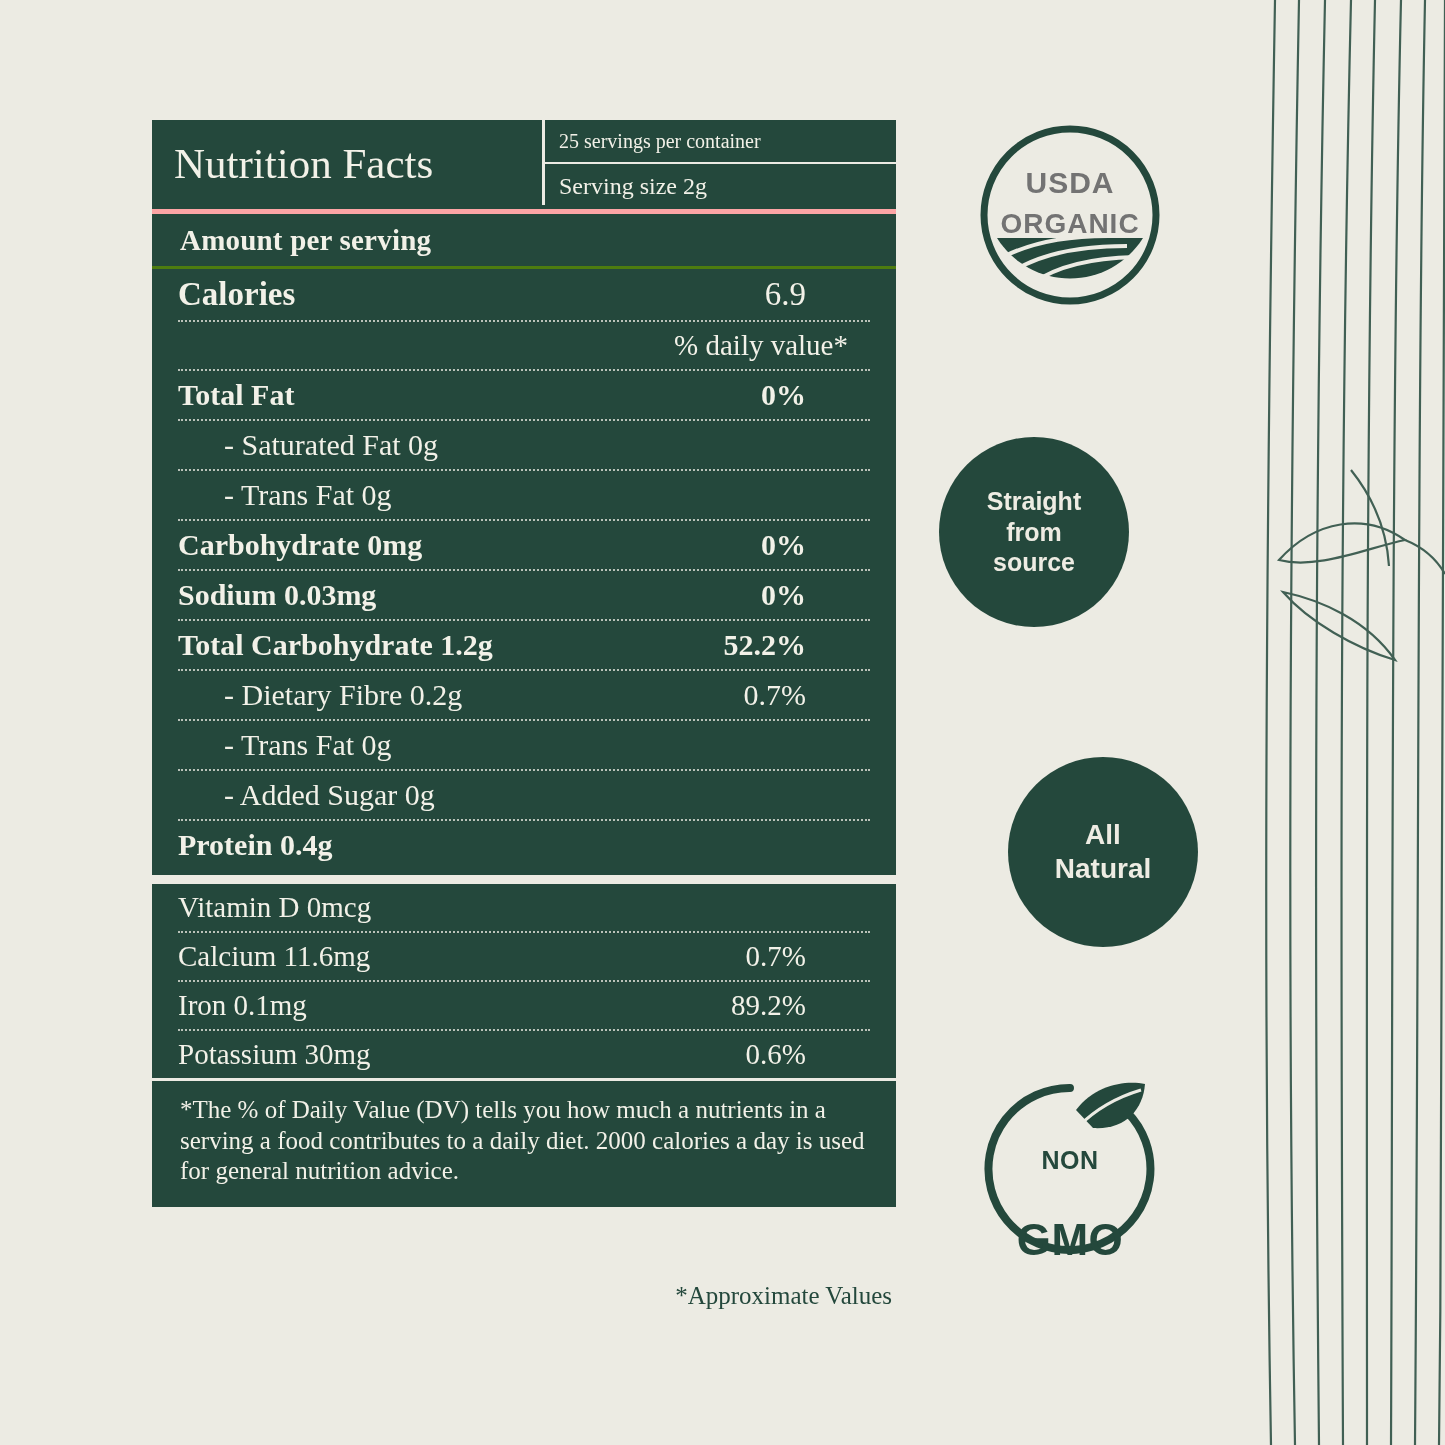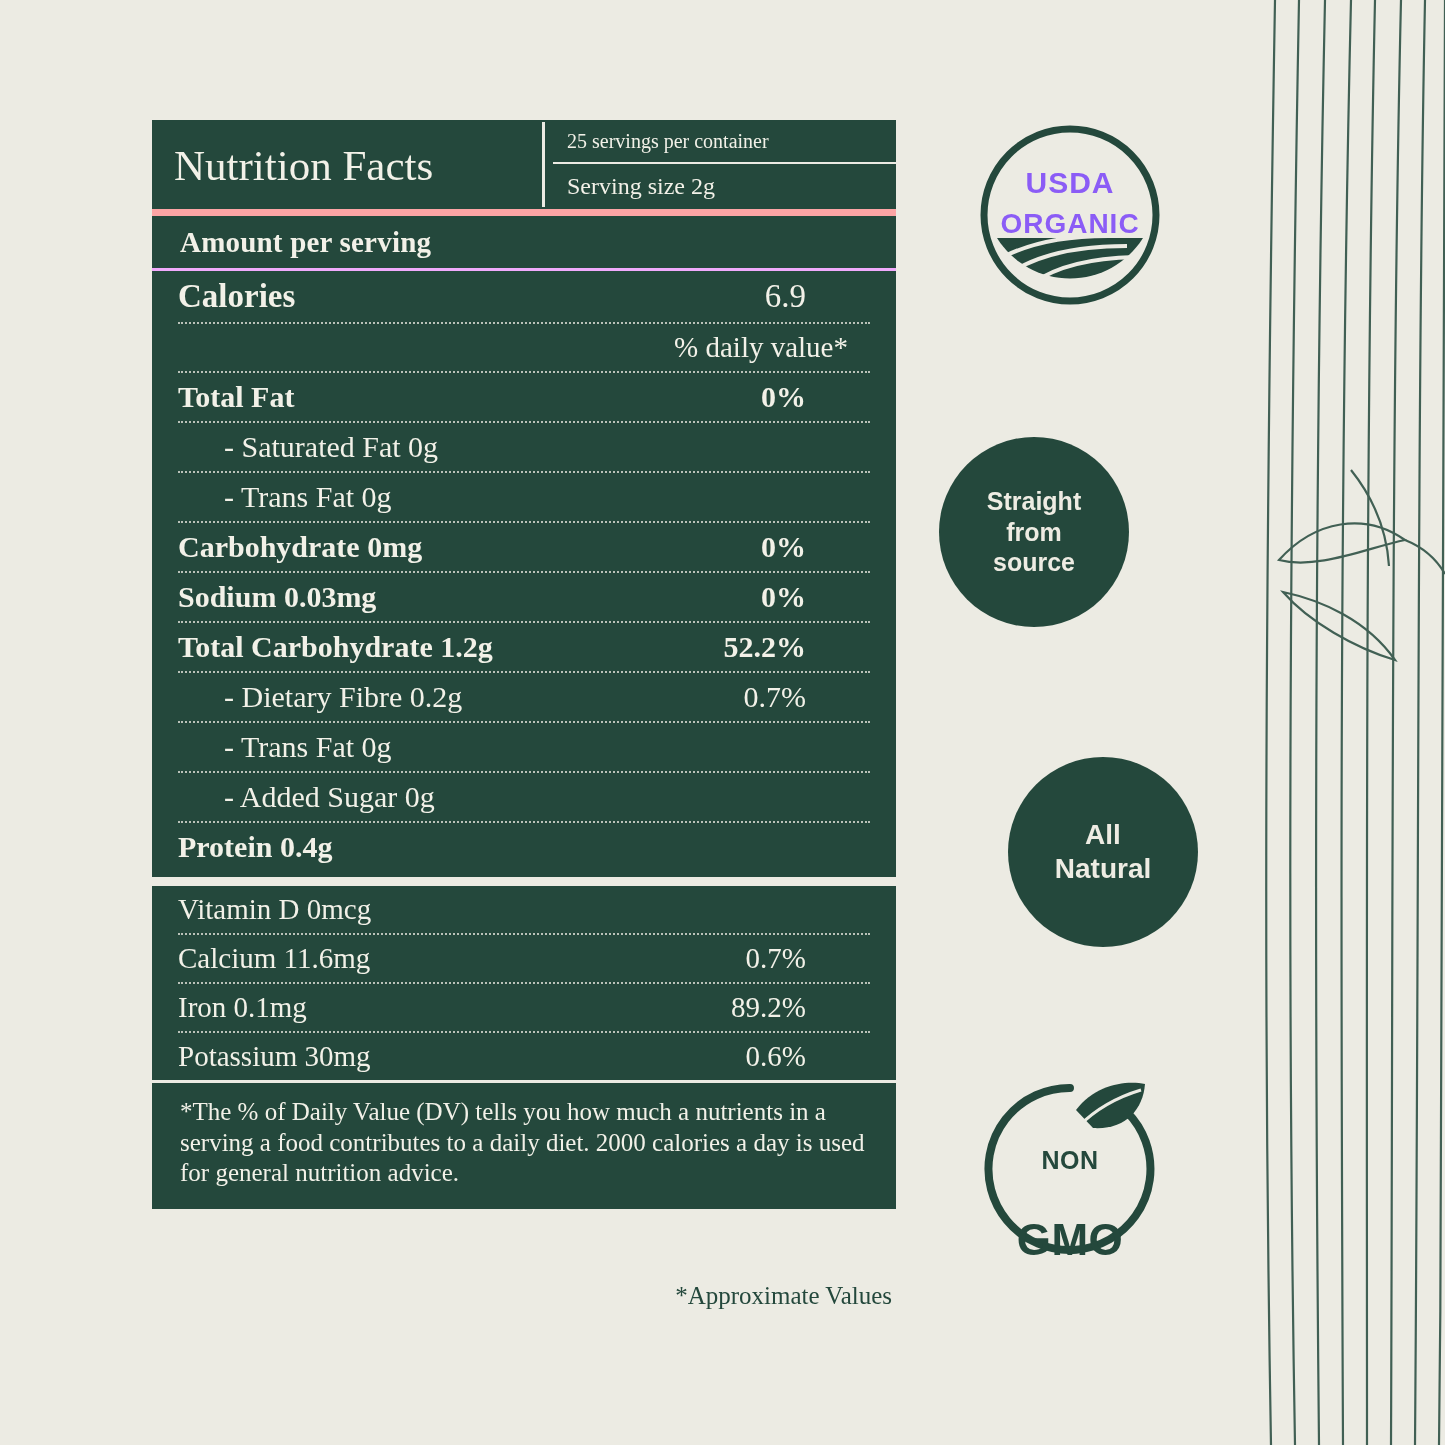--- a/index.html
+++ b/index.html
@@ -31,23 +31,22 @@
     left: 152px;
     top: 120px;
     width: 744px;
     background: #24483c;
     color: #f2f1e8;
     box-sizing: border-box;
   }
 
   .hdr {
     display: flex;
-    align-items: center;
-    border-bottom: 7px solid #fca5a5;
-    gap: 8px;
+    align-items: flex-start;
+    border-bottom: 5px solid #fca5a5;
   }
   .hdr-title {
     flex: 0 0 368px;
     font-size: 43px;
     line-height: 1;
     padding: 22px 0 20px 22px;
     border-right: 3px solid #ecebe3;
     white-space: nowrap;
   }
   .hdr-right {
@@ -63,21 +62,21 @@
   }
   .hdr-serv2 {
     font-size: 24px;
     padding: 9px 0 9px 14px;
   }
 
   .amount-row {
     font-size: 29px;
     font-weight: bold;
     padding: 10px 0 9px 28px;
-    border-bottom: 3px solid #f0abfc;
+    border-bottom: 3px solid #4d7c0f;
     letter-spacing: .2px;
   }
 
   .rows {
     padding: 0 26px 0 26px;
   }
   .row {
     display: flex;
     justify-content: space-between;
     align-items: baseline;
@@ -158,21 +157,21 @@
   #badge-straight { left: 939px; top: 437px; }
   #badge-natural { left: 1008px; top: 757px; }
   #badge-gmo { left: 975px; top: 1074px; }
 
   .usda-text {
     position: absolute;
     width: 100%;
     text-align: center;
     font-family: "Liberation Sans", sans-serif;
     font-weight: bold;
-    color: #8b5cf6;
+    color: #737373;
   }
   .usda-1 { top: 46px; font-size: 30px; letter-spacing: 1px; }
   .usda-2 { top: 88px; font-size: 28px; letter-spacing: 1px; }
 
   .gmo-text {
     position: absolute;
     width: 100%;
     text-align: center;
     font-family: "Liberation Sans", sans-serif;
     font-weight: bold;

